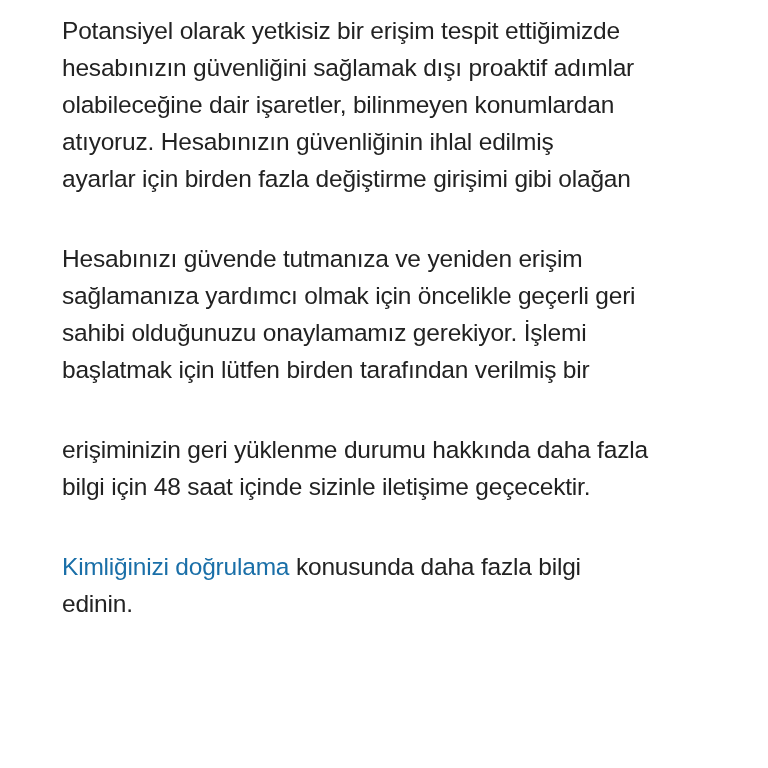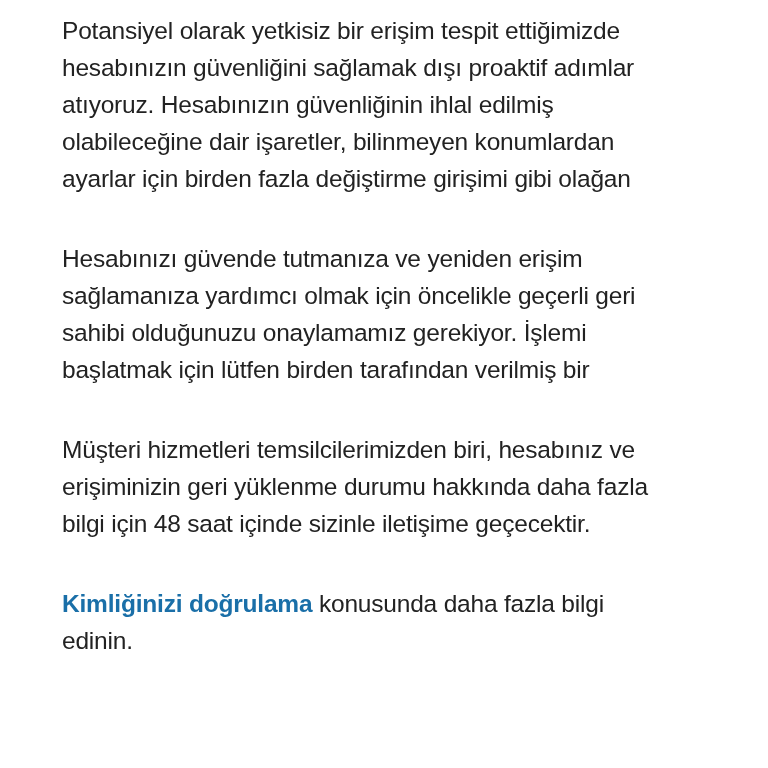--- a/index.html
+++ b/index.html
@@ -5,41 +5,40 @@
   html, body { margin: 0; padding: 0; background: #ffffff; }
   body { width: 768px; height: 768px; overflow: hidden; position: relative; }
   .content {
     position: absolute; left: 46px; top: 12px; width: 690px;
     font-family: "Liberation Sans", sans-serif;
     font-size: 24.5px; line-height: 37px; color: #222222;
     letter-spacing: -0.2px;
   }
   .para { margin: 0 0 43px 0; }
   .line { display: block; white-space: nowrap; margin-left: 16px; }
-  .link { color: #1a6fa8; font-weight: bold; text-decoration: none; cursor: pointer; }
+  .link { color: #1a6fa8; font-weight: normal; text-decoration: none; cursor: pointer; }
 </style>
 </head>
 <body>
 
 <div class="content">
   <p class="para">
     <span class="line">Potansiyel olarak yetkisiz bir erişim tespit ettiğimizde</span>
     <span class="line">hesabınızın güvenliğini sağlamak dışı proaktif adımlar</span>
+    <span class="line">olabileceğine dair işaretler, bilinmeyen konumlardan</span>
     <span class="line">atıyoruz. Hesabınızın güvenliğinin ihlal edilmiş</span>
-    <span class="line">olabileceğine dair işaretler, bilinmeyen konumlardan</span>
     <span class="line">ayarlar için birden fazla değiştirme girişimi gibi olağan</span>
   </p>
   <p class="para">
     <span class="line">Hesabınızı güvende tutmanıza ve yeniden erişim</span>
     <span class="line">sağlamanıza yardımcı olmak için öncelikle geçerli geri</span>
     <span class="line">sahibi olduğunuzu onaylamamız gerekiyor. İşlemi</span>
     <span class="line">başlatmak için lütfen birden tarafından verilmiş bir</span>
   </p>
   <p class="para">
-    <span class="line">Müşteri hizmetleri temsilcilerimizden biri, hesabınız ve</span>
     <span class="line">erişiminizin geri yüklenme durumu hakkında daha fazla</span>
     <span class="line">bilgi için 48 saat içinde sizinle iletişime geçecektir.</span>
   </p>
   <p class="para">
     <span class="line"><a class="link">Kimliğinizi doğrulama</a><span> konusunda daha fazla bilgi</span></span>
     <span class="line">edinin.</span>
   </p>
 </div>
 
 </body></html>

